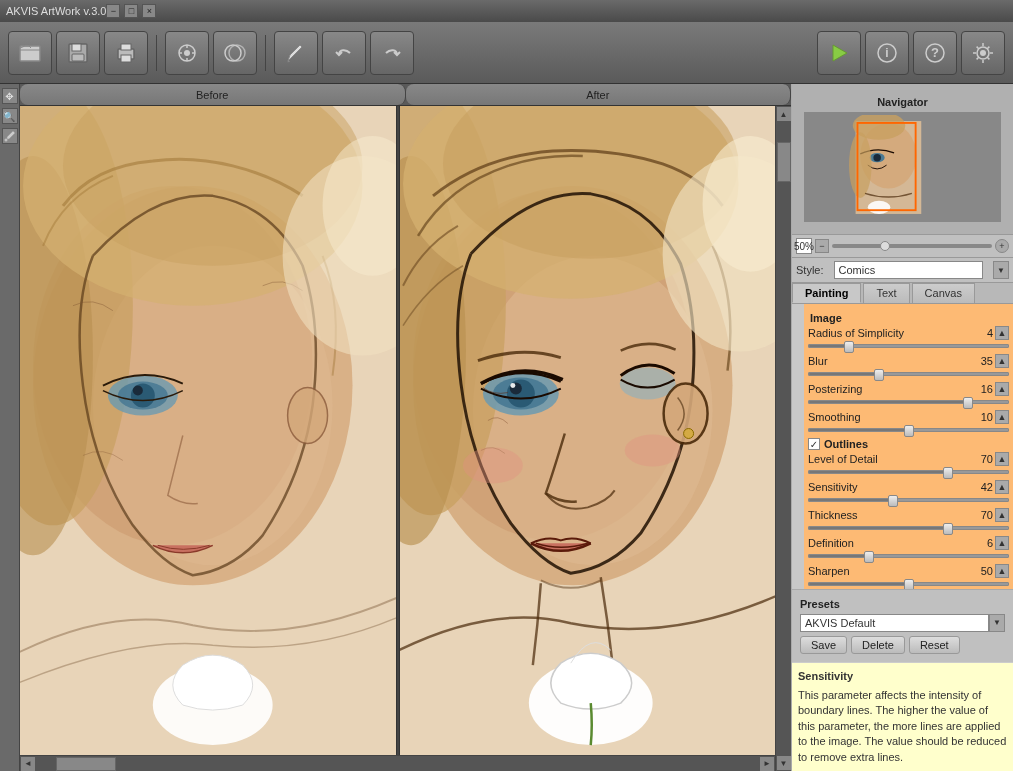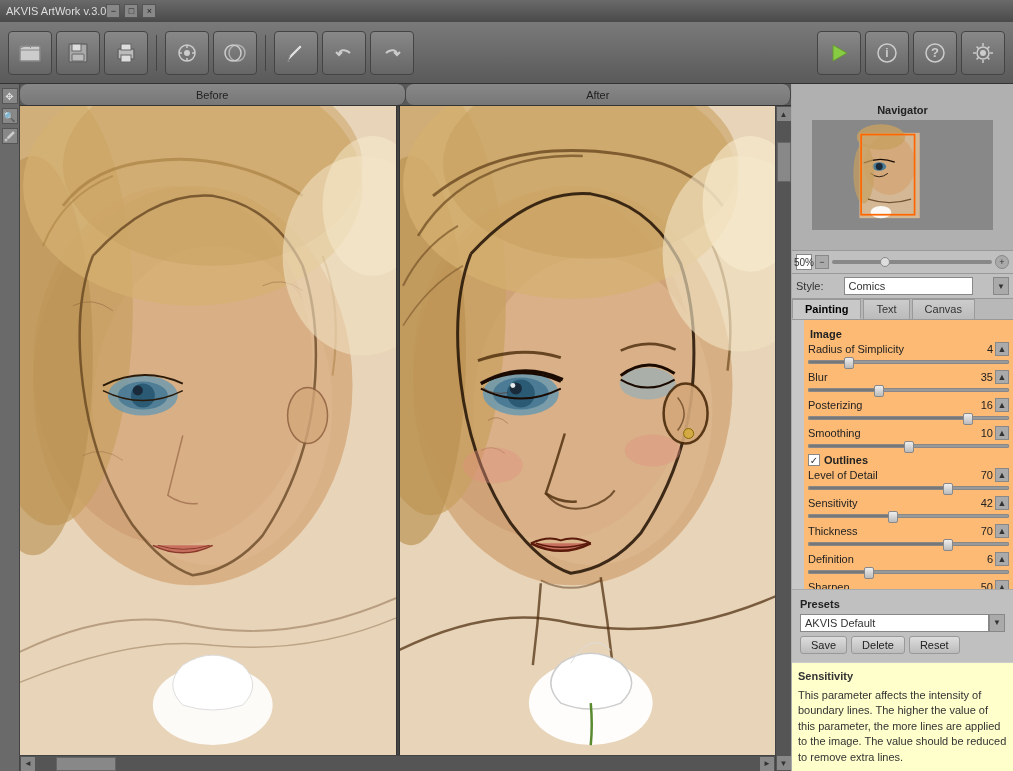--- a/index.html
+++ b/index.html
@@ -136,21 +136,21 @@
       background: #c8c8c8;
       border-left: 1px solid #aaa;
       display: flex;
       flex-direction: column;
       overflow: hidden;
     }
 
     
     #navigator {
       background: #b0b0b0;
-      padding: 20px;
+      padding: 12px;
       border-bottom: 1px solid #999;
     }
     #nav-title {
       text-align: center;
       font-size: 11px;
       color: #222;
       margin-bottom: 4px;
       font-weight: bold;
     }
     #nav-preview {
@@ -212,21 +212,21 @@
       border: 1px solid #888;
       display: flex; align-items: center; justify-content: center;
       font-size: 9px; cursor: pointer; color: #333; border-radius: 50%;
     }
 
     
     #style-bar {
       display: flex;
       align-items: center;
       padding: 3px 4px;
-      gap: 20px;
+      gap: 10px;
       background: #c0c0c0;
       border-bottom: 1px solid #999;
     }
     #style-label { color: #333; font-size: 11px; }
     #style-select {
       flex: 1;
       height: 18px;
       background: white;
       border: 1px solid #888;
       font-size: 11px;

